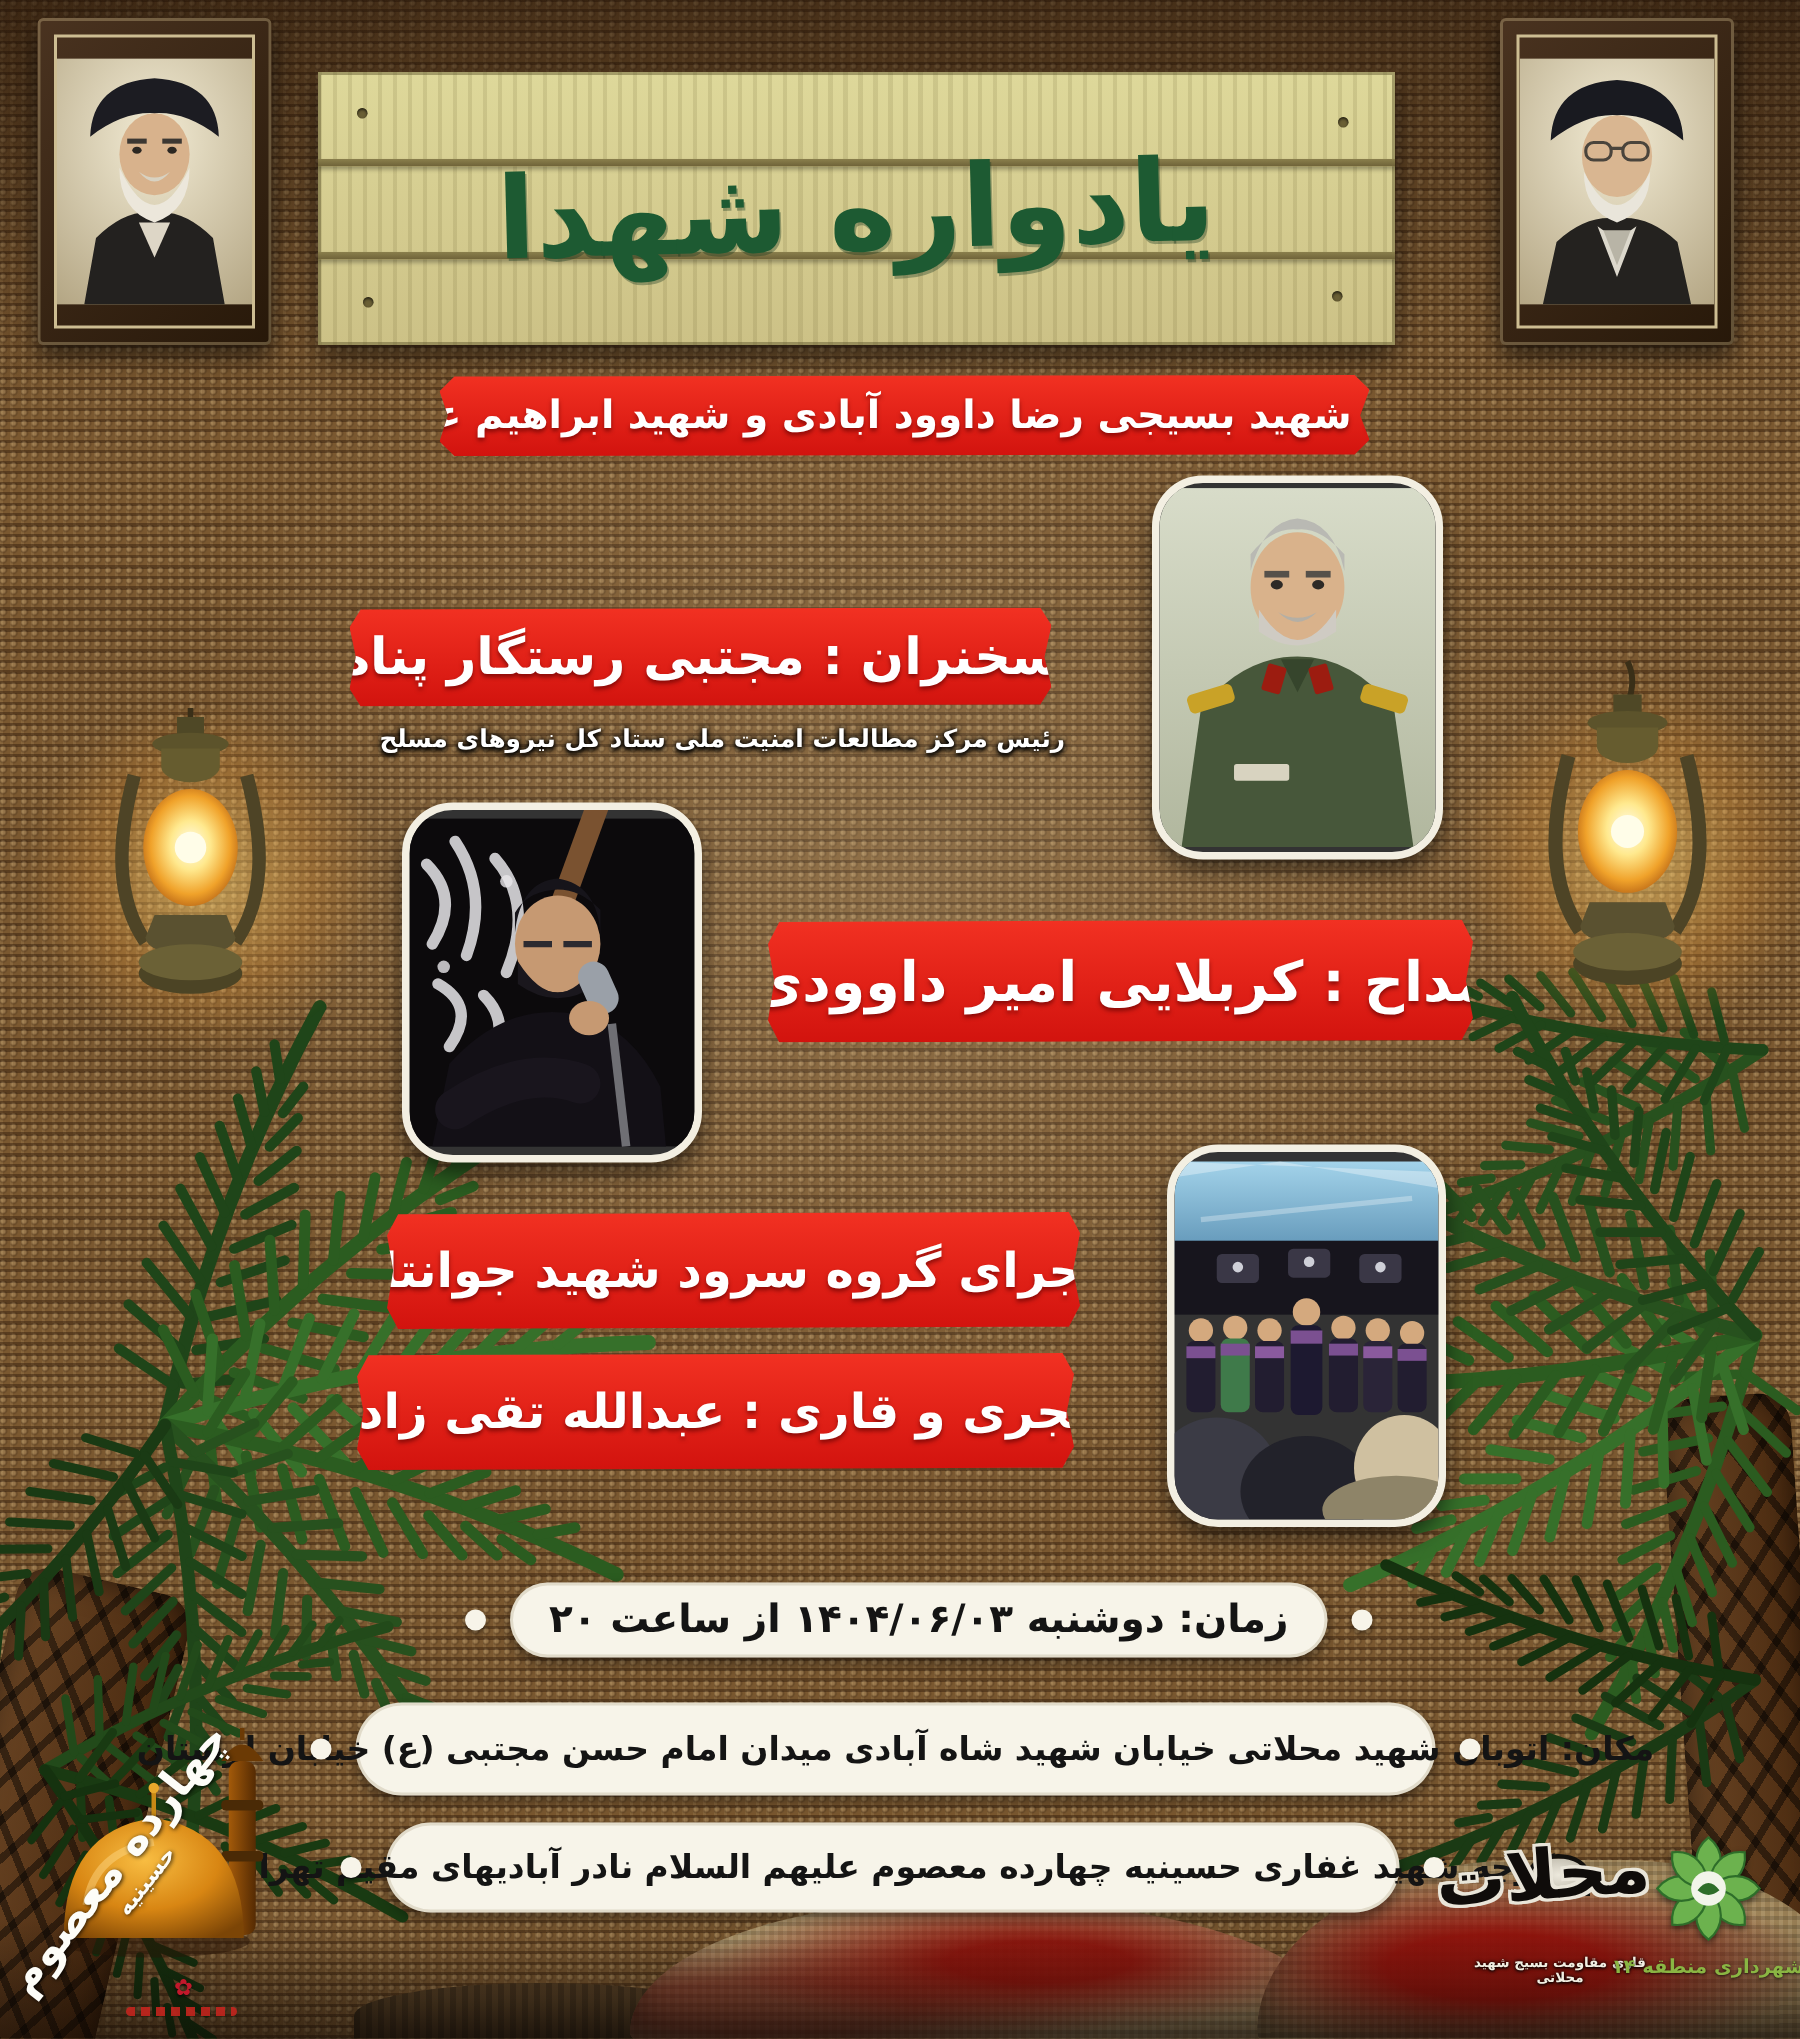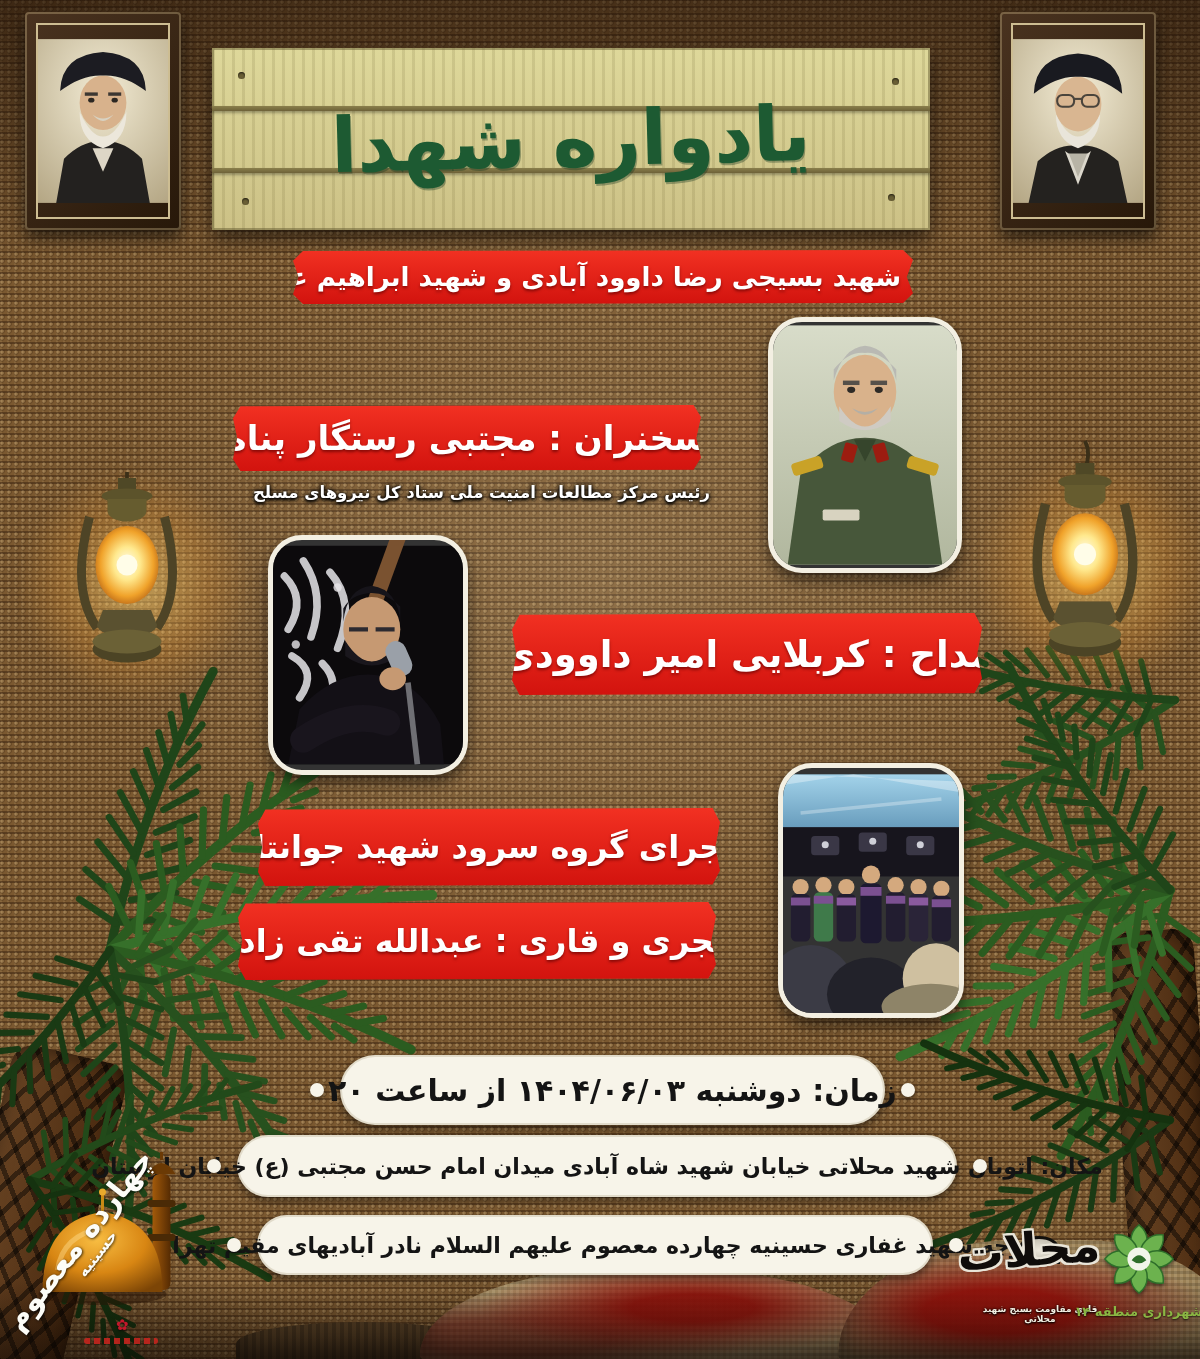--- a/index.html
+++ b/index.html
@@ -95,21 +95,21 @@
   #choir-photo   { left:778px; top:763px; width:186px; height:255px; }
 
   
   .pill { position:absolute; display:flex; align-items:center; justify-content:center;
     background:#f7f4e9; border-radius:44px; color:#141414; font-weight:bold; white-space:nowrap;
     box-shadow:0 4px 9px rgba(0,0,0,.45), inset 0 0 0 2px rgba(125,104,62,.18); }
   .pill::before, .pill::after { content:""; position:absolute; top:50%; margin-top:-7px;
     width:14px; height:14px; border-radius:50%; background:#f7f4e9;
     box-shadow:0 2px 4px rgba(0,0,0,.45); }
   .pill::before { right:-30px; } .pill::after { left:-30px; }
-  #time-pill { left:340px; top:1055px; width:545px; height:70px; font-size:30px; }
+  #time-pill { left:340px; top:1055px; width:545px; height:50px; font-size:26px; }
   #location-pill-1 { left:237px; top:1135px; width:720px; height:62px; font-size:22px; }
   #location-pill-2 { left:257px; top:1215px; width:676px; height:60px; font-size:22px; }
 
   
   .sack { position:absolute; box-shadow: inset 0 -18px 26px rgba(0,0,0,.45); }
   #sack-a { left:420px; top:1268px; width:470px; height:100px;
     border-radius:48% 52% 10% 12% / 95% 88% 12% 14%;
     background-image:
       radial-gradient(ellipse at 58% 40%, rgba(146,14,8,.92) 0 16%, rgba(146,14,8,.55) 32%, transparent 55%),
       radial-gradient(ellipse at 20% 70%, rgba(110,10,6,.55) 0 18%, transparent 45%),

